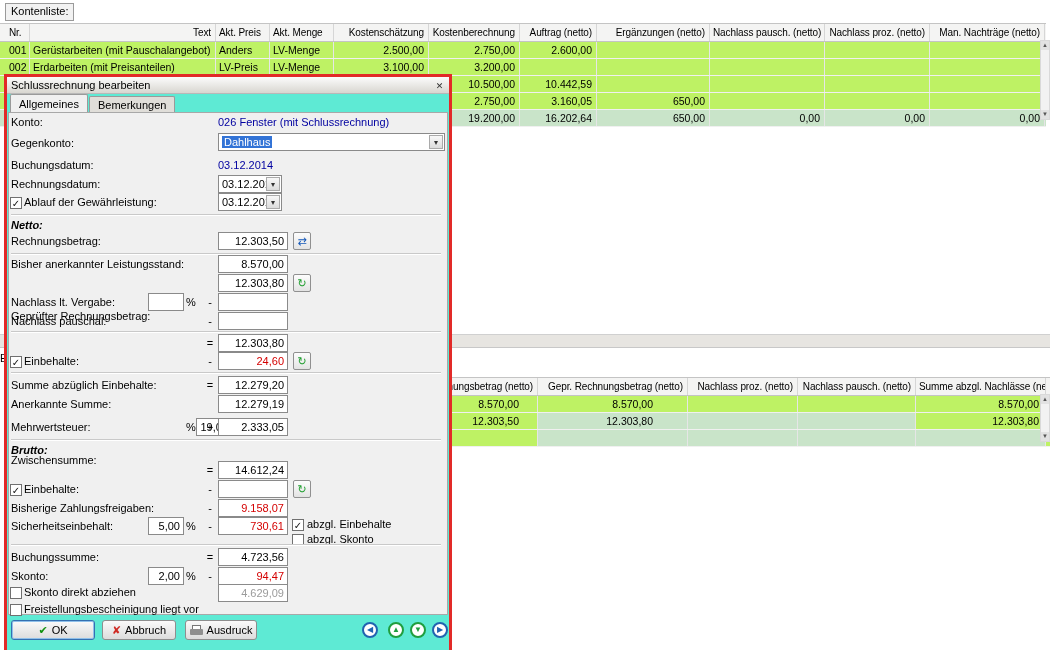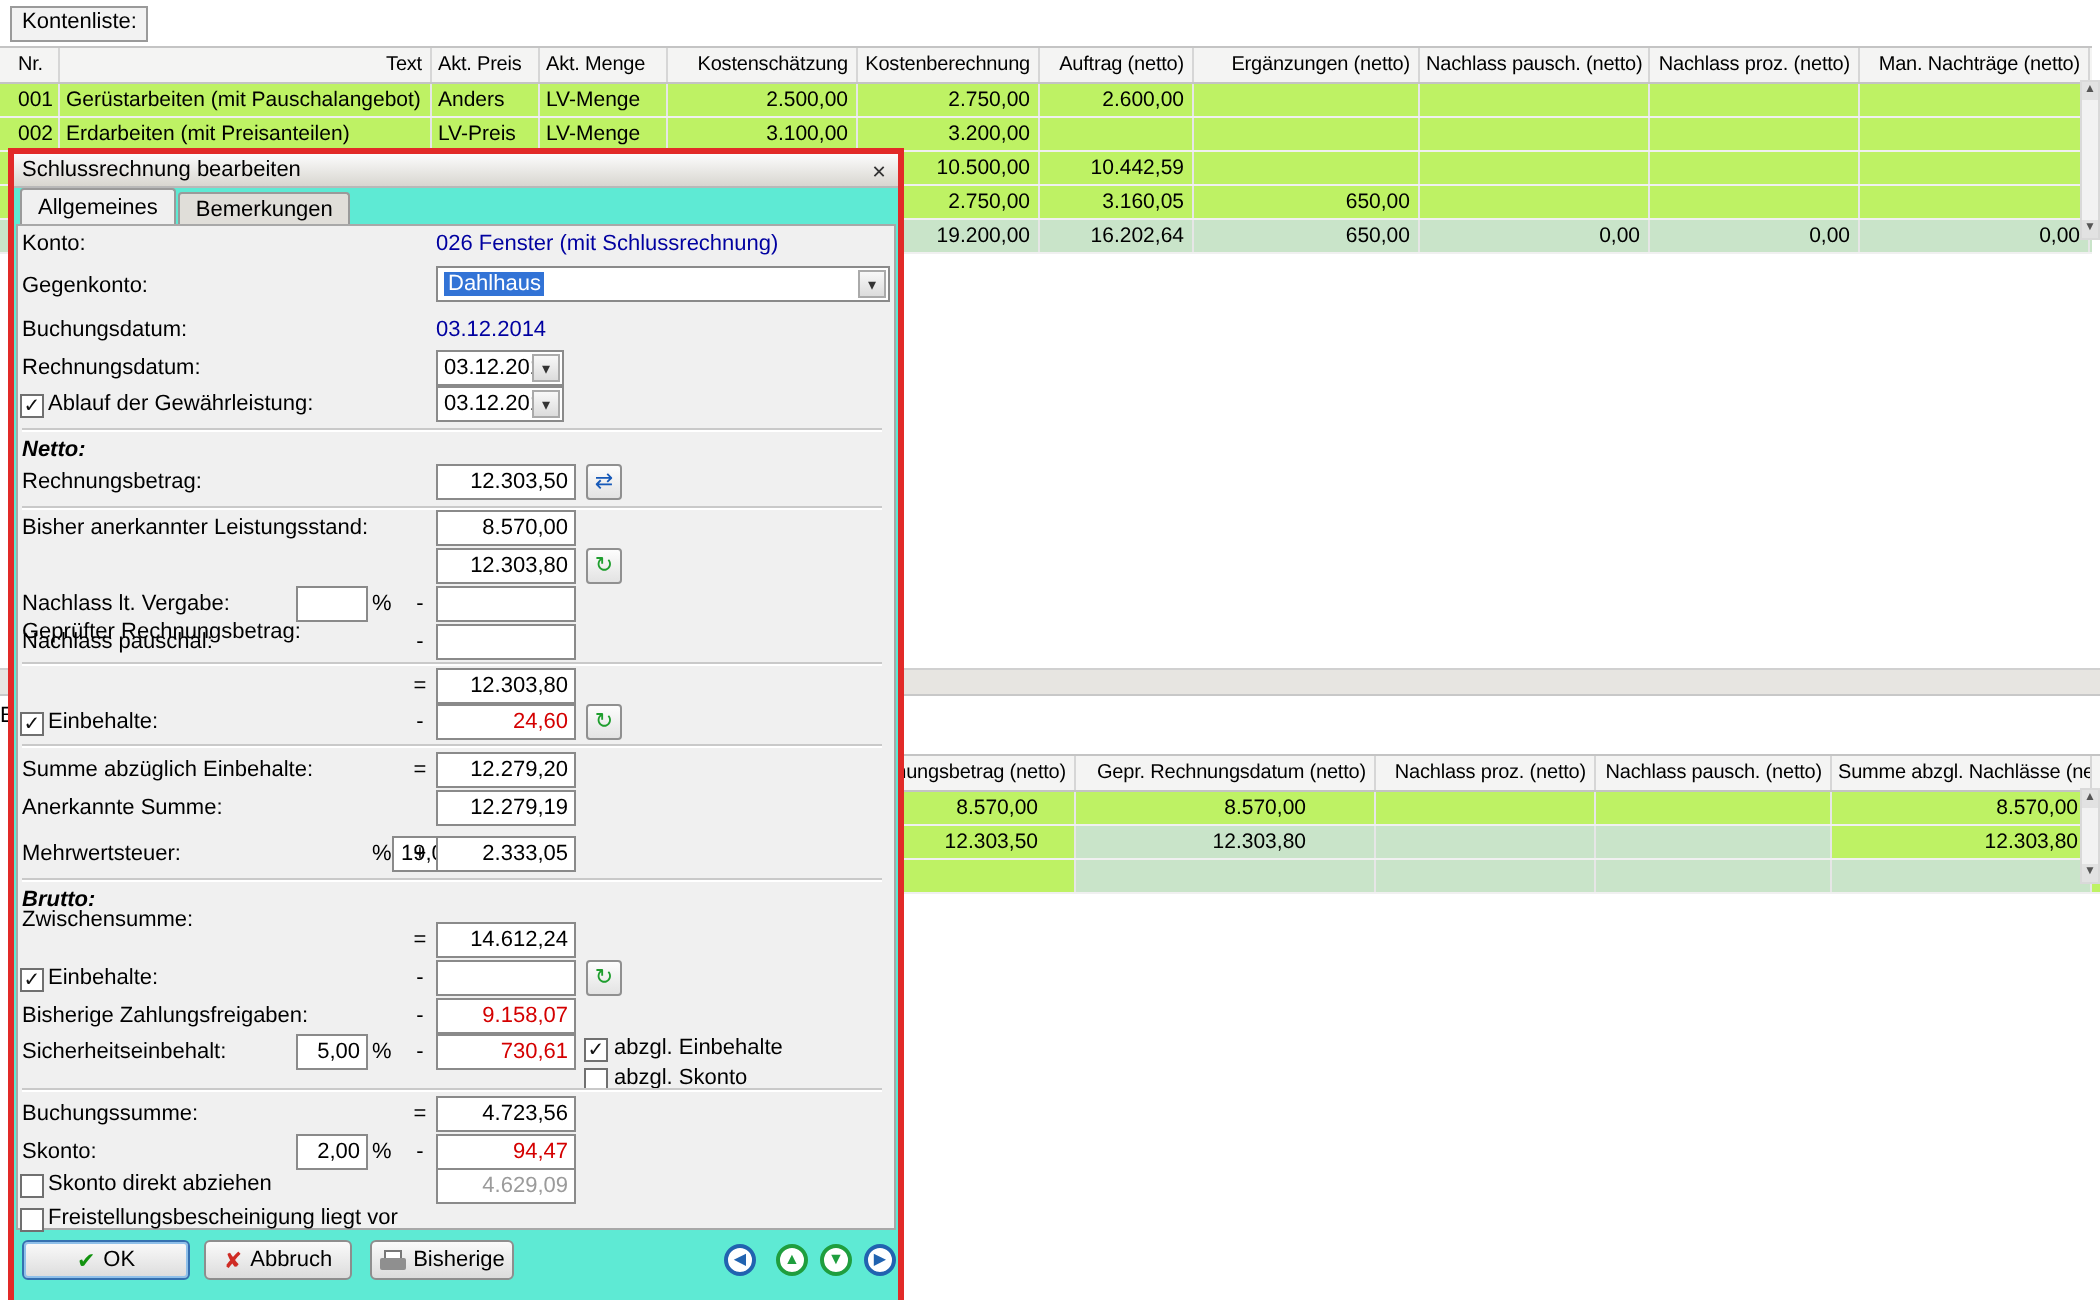--- a/index.html
+++ b/index.html
@@ -184,21 +184,21 @@
   <div class="sb-btn" style="bottom:0;">▼</div>
 </div>
 
 <div class="splitter"></div>
 
 <div class="edge-frag">E</div>
 
 <div class="ttable" style="left:400px;top:377px;width:650px;">
   <div class="thead" id="t2-head">
       <div class="cell" style="width: 132px; text-align: right; padding-right: 4px;">Rechnungsbetrag (netto)</div>
-      <div class="cell" style="width: 150px; text-align: right; padding-right: 4px;">Gepr. Rechnungsdatum (netto)</div>
+      <div class="cell" style="width: 150px; text-align: right; padding-right: 4px;">Gepr. Rechnungsbetrag (netto)</div>
       <div class="cell" style="width: 110px; text-align: right; padding-right: 4px;">Nachlass proz. (netto)</div>
       <div class="cell" style="width: 118px; text-align: right; padding-right: 4px;">Nachlass pausch. (netto)</div>
       <div class="cell" style="width: 130px; text-align: right; padding-right: 4px;">Summe abzgl. Nachlässe (netto)</div>
     </div>
   <div id="t2-body">
       <div class="trow">
         <div class="cell" style="width: 132px; text-align: right; padding-right: 18px;">8.570,00</div>
         <div class="cell" style="width: 150px; text-align: right; padding-right: 34px;">8.570,00</div>
         <div class="cell" style="width: 110px; text-align: right; padding-right: 4px;"></div>
         <div class="cell" style="width: 118px; text-align: right; padding-right: 4px;"></div>
@@ -372,21 +372,21 @@
   </div>
   <div class="btn" style="left:95px;top:543px;width:74px;">
     <span class="glyph-cross">✘</span>
     <span>Abbruch</span>
   </div>
   <div class="btn" style="left:178px;top:543px;width:72px;">
     <span class="printer">
         <span class="pr-paper"></span>
         <span class="pr-body"></span>
       </span>
-    <span>Bisherige</span>
+    <span>Ausdruck</span>
   </div>
 
   <div class="navbtn nav-blue" style="left:355px;top:545px;">◀</div>
   <div class="navbtn nav-green" style="left:381px;top:545px;">▲</div>
   <div class="navbtn nav-green" style="left:403px;top:545px;">▼</div>
   <div class="navbtn nav-blue" style="left:425px;top:545px;">▶</div>
 
 </div>
 
 </body></html>

